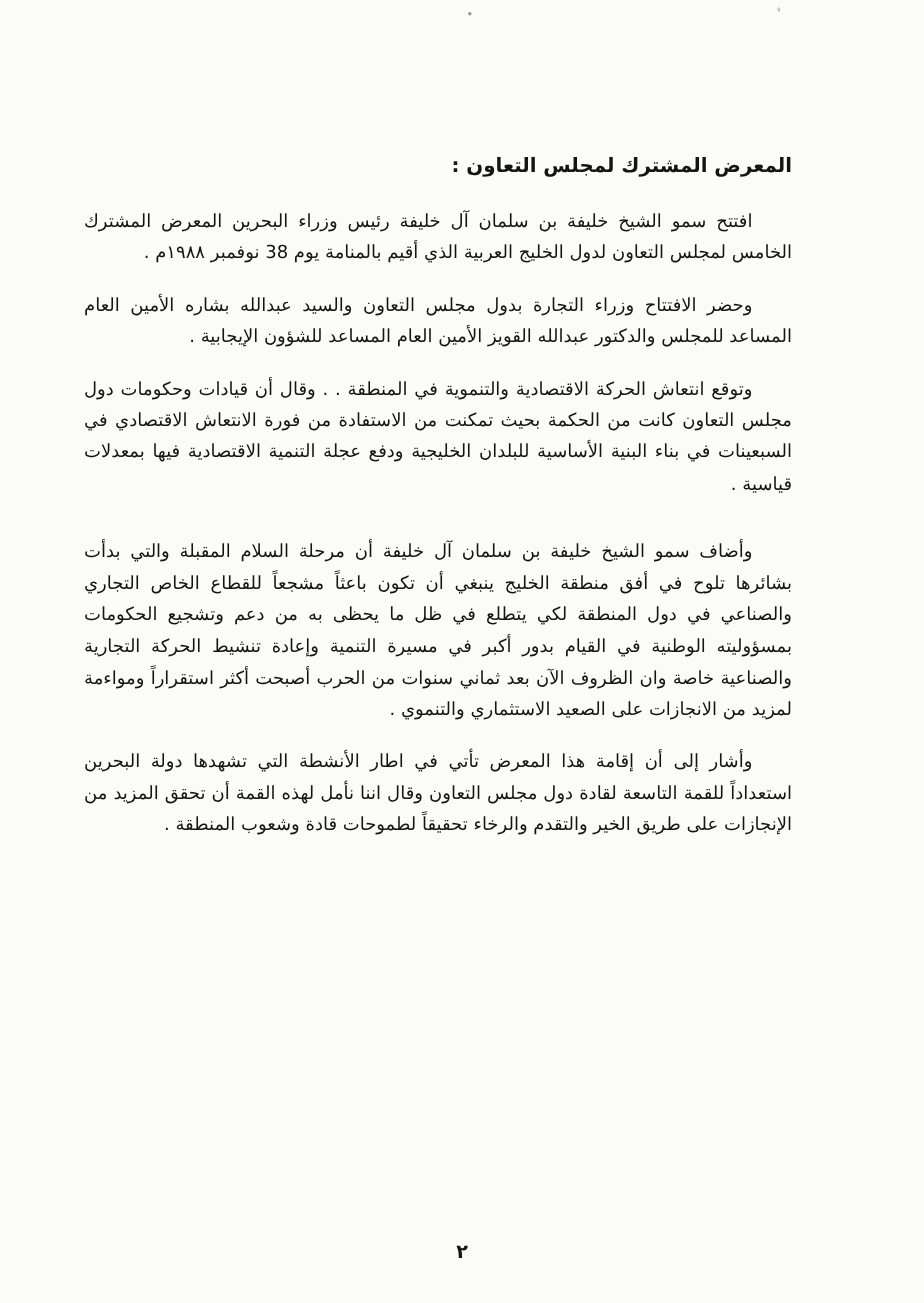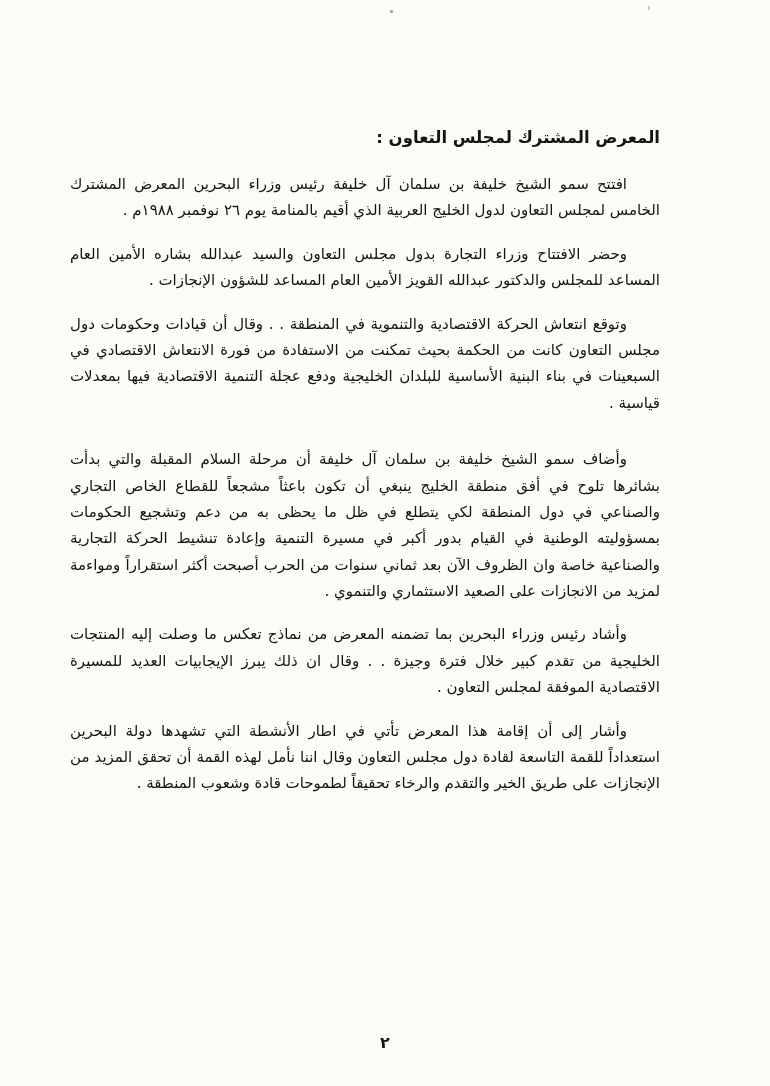--- a/index.html
+++ b/index.html
@@ -58,28 +58,27 @@
 </style>
 </head>
 <body>
 
 <div class="scan-artifact artifact-1"></div>
 <div class="scan-artifact artifact-2"></div>
 
 <div class="page">
   <h1 class="heading">المعرض المشترك لمجلس التعاون :</h1>
 
-  <p class="para">افتتح سمو الشيخ خليفة بن سلمان آل خليفة رئيس وزراء البحرين المعرض المشترك الخامس لمجلس التعاون لدول الخليج العربية الذي أقيم بالمنامة يوم ٢٦ نوفمبر ١٩٨٨م .</p>
+  <p class="para">افتتح سمو الشيخ خليفة بن سلمان آل خليفة رئيس وزراء البحرين المعرض المشترك الخامس لمجلس التعاون لدول الخليج العربية الذي أقيم بالمنامة يوم 38 نوفمبر ١٩٨٨م .</p>
 
-  <p class="para">وحضر الافتتاح وزراء التجارة بدول مجلس التعاون والسيد عبدالله بشاره الأمين العام المساعد للمجلس والدكتور عبدالله القويز الأمين العام المساعد للشؤون الإنجازات .</p>
+  <p class="para">وحضر الافتتاح وزراء التجارة بدول مجلس التعاون والسيد عبدالله بشاره الأمين العام المساعد للمجلس والدكتور عبدالله القويز الأمين العام المساعد للشؤون الإيجابية .</p>
 
 
   <p class="para">وتوقع انتعاش الحركة الاقتصادية والتنموية في المنطقة . . وقال أن قيادات وحكومات دول مجلس التعاون كانت من الحكمة بحيث تمكنت من الاستفادة من فورة الانتعاش الاقتصادي في السبعينات في بناء البنية الأساسية للبلدان الخليجية ودفع عجلة التنمية الاقتصادية فيها بمعدلات قياسية .</p>
 
   <p class="para section-gap">وأضاف سمو الشيخ خليفة بن سلمان آل خليفة أن مرحلة السلام المقبلة والتي بدأت بشائرها تلوح في أفق منطقة الخليج ينبغي أن تكون باعثاً مشجعاً للقطاع الخاص التجاري والصناعي في دول المنطقة لكي يتطلع في ظل ما يحظى به من دعم وتشجيع الحكومات بمسؤوليته الوطنية في القيام بدور أكبر في مسيرة التنمية وإعادة تنشيط الحركة التجارية والصناعية خاصة وان الظروف الآن بعد ثماني سنوات من الحرب أصبحت أكثر استقراراً ومواءمة لمزيد من الانجازات على الصعيد الاستثماري والتنموي .</p>
 
-  <p class="para">وأشاد رئيس وزراء البحرين بما تضمنه المعرض من نماذج تعكس ما وصلت إليه المنتجات الخليجية من تقدم كبير خلال فترة وجيزة . . وقال ان ذلك يبرز الإيجابيات العديد للمسيرة الاقتصادية الموفقة لمجلس التعاون .</p>
 
 
   <p class="para">وأشار إلى أن إقامة هذا المعرض تأتي في اطار الأنشطة التي تشهدها دولة البحرين استعداداً للقمة التاسعة لقادة دول مجلس التعاون وقال اننا نأمل لهذه القمة أن تحقق المزيد من الإنجازات على طريق الخير والتقدم والرخاء تحقيقاً لطموحات قادة وشعوب المنطقة .</p>
 </div>
 
 <div class="page-number">٢</div>
 
 </body></html>

